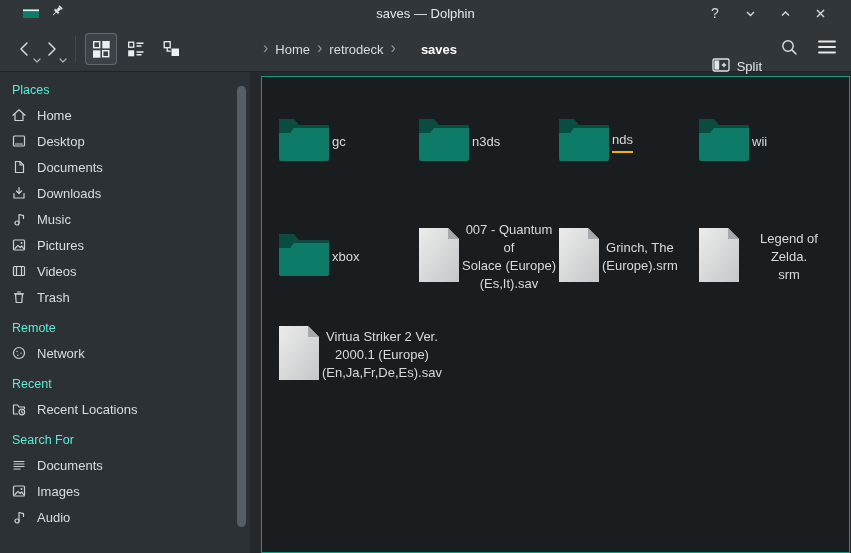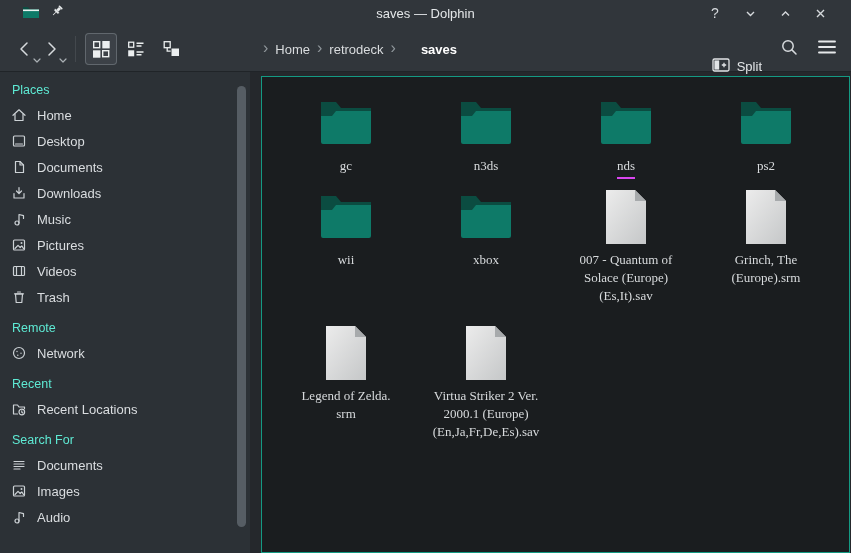--- a/index.html
+++ b/index.html
@@ -32,24 +32,24 @@
   .sidebar { position:absolute; top:72px; left:0; bottom:0; width:250px; background:#2c3136; overflow:hidden; }
   .side-header { color:#5eead4; font-size:12.5px; line-height:16px; padding:10px 12px 4px 12px; }
   .side-item { height:26px; display:flex; align-items:center; gap:10px; padding-left:11px; color:#dadde0; }
   .sicon { width:16px; height:16px; flex:none; display:flex; align-items:center; justify-content:center; }
   .sicon svg { stroke:#cdd2d6; fill:none; stroke-width:1.2; stroke-linecap:round; stroke-linejoin:round; }
   .side-scrollbar { position:absolute; left:237px; top:86px; width:9px; height:441px; border-radius:5px; background:#565d64; }
 
   
   .mainview { position:absolute; left:261px; top:76px; right:1px; bottom:0; background:#1a1d1f; border:1px solid #149a83; }
   .grid { display:grid; grid-template-columns:repeat(4,140px); grid-template-rows:94px 136px auto; padding:16px 0 0 14px; }
-  .cell { width:140px; display:flex; flex-direction:column; align-items:center;font-family:Liberation Serif, serif; }
+  .cell { width:140px; display:flex; flex-direction:row; align-items:center; }
   .icon-box { height:60px; display:flex; align-items:center; justify-content:center; }
   .item-label { margin-top:4px; display:inline-block; max-width:134px; text-align:center; line-height:18px; color:#d8dbdd; white-space:pre-line; }
-  .cell.current .item-label { border-bottom:2px solid #d946ef; padding-bottom:2px; }
+  .cell.current .item-label { border-bottom:2px solid #eab308; padding-bottom:2px; }
 
   .ticon svg { stroke:#d6dadd; fill:none; stroke-width:1.5; stroke-linecap:round; stroke-linejoin:round; }
   .hidden-defs { position:absolute; width:0; height:0; }
 </style>
 </head>
 <body>
 
 <svg class="hidden-defs" aria-hidden="true">
   <defs>
     <linearGradient id="fgrad" x1="0" y1="0" x2="1" y2="1">
@@ -340,47 +340,38 @@
       <div class="cell current">
         <span class="icon-box">
           <svg width="56" height="46" viewBox="0 0 56 46">
               <path d="M3 2 h15 l5 6 h30 v10 H3 z" fill="#0b4c41"></path>
               <path d="M3 16 h11 l4 -5 h35 v31 q0 2 -2 2 H5 q-2 0 -2 -2 z" fill="#0e7a68"></path>
             </svg>
         </span>
         <span class="item-label">nds</span>
       </div>
 
+
       <div class="cell">
         <span class="icon-box">
           <svg width="56" height="46" viewBox="0 0 56 46">
               <path d="M3 2 h15 l5 6 h30 v10 H3 z" fill="#0b4c41"></path>
               <path d="M3 16 h11 l4 -5 h35 v31 q0 2 -2 2 H5 q-2 0 -2 -2 z" fill="#0e7a68"></path>
             </svg>
         </span>
-        <span class="item-label">ps2</span>
+        <span class="item-label">wii</span>
       </div>
 
       <div class="cell">
         <span class="icon-box">
           <svg width="56" height="46" viewBox="0 0 56 46">
               <path d="M3 2 h15 l5 6 h30 v10 H3 z" fill="#0b4c41"></path>
               <path d="M3 16 h11 l4 -5 h35 v31 q0 2 -2 2 H5 q-2 0 -2 -2 z" fill="#0e7a68"></path>
             </svg>
         </span>
-        <span class="item-label">wii</span>
-      </div>
-
-      <div class="cell">
-        <span class="icon-box">
-          <svg width="56" height="46" viewBox="0 0 56 46">
-              <path d="M3 2 h15 l5 6 h30 v10 H3 z" fill="#0b4c41"></path>
-              <path d="M3 16 h11 l4 -5 h35 v31 q0 2 -2 2 H5 q-2 0 -2 -2 z" fill="#0e7a68"></path>
-            </svg>
-        </span>
         <span class="item-label">xbox</span>
       </div>
 
       <div class="cell">
         <span class="icon-box">
           <svg width="46" height="58" viewBox="0 0 46 58">
               <path d="M3 2 h29 l11 11 v43 H3 z" fill="url(#fgrad)"></path>
               <path d="M32 2 l11 11 h-11 z" fill="#a7aaac"></path>
             </svg>
         </span>

